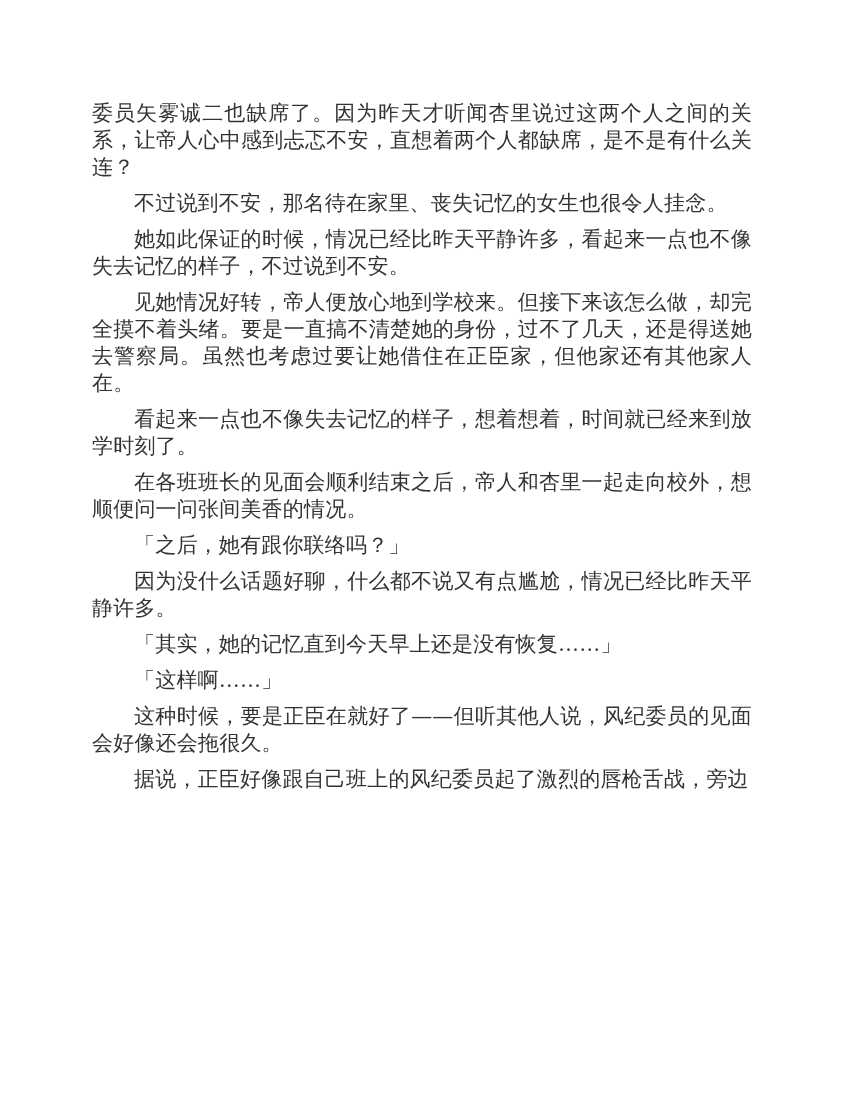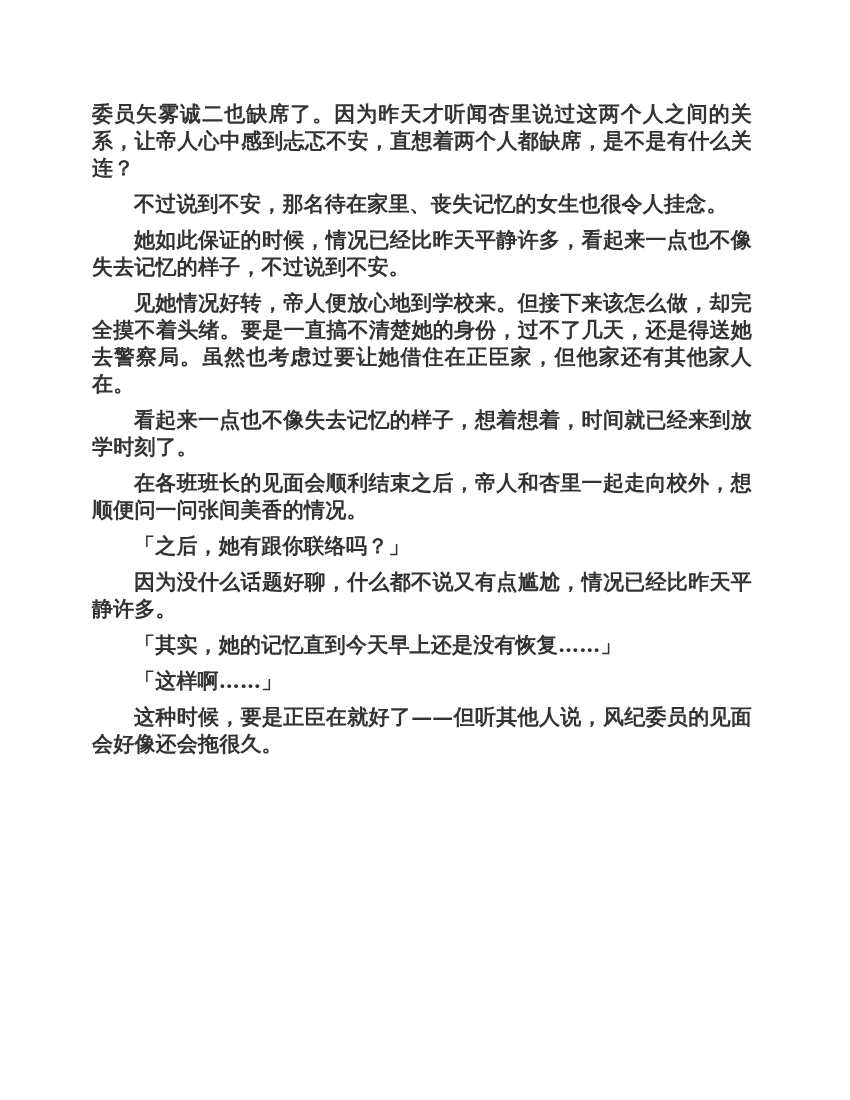--- a/index.html
+++ b/index.html
@@ -11,21 +11,20 @@
     width: 850px;
     height: 1100px;
     font-family: "DejaVu Serif", "Liberation Serif", serif;
   }
   .page {
     position: relative;
     width: 850px;
     height: 1100px;
     background: #ffffff;
     overflow: hidden;
-    font-weight: bold;
   }
   .text-block {
     position: absolute;
     left: 92px;
     top: 100px;
     width: 660px;
     font-size: 21px;
     line-height: 27px;
     text-align: justify;
     letter-spacing: 0.2px;
@@ -48,14 +47,15 @@
       <p class="para">不过说到不安，那名待在家里、丧失记忆的女生也很令人挂念。</p>
       <p class="para">她如此保证的时候，情况已经比昨天平静许多，看起来一点也不像失去记忆的样子，不过说到不安。</p>
       <p class="para">见她情况好转，帝人便放心地到学校来。但接下来该怎么做，却完全摸不着头绪。要是一直搞不清楚她的身份，过不了几天，还是得送她去警察局。虽然也考虑过要让她借住在正臣家，但他家还有其他家人在。</p>
       <p class="para">看起来一点也不像失去记忆的样子，想着想着，时间就已经来到放学时刻了。</p>
       <p class="para">在各班班长的见面会顺利结束之后，帝人和杏里一起走向校外，想顺便问一问张间美香的情况。</p>
       <p class="para">「之后，她有跟你联络吗？」</p>
       <p class="para">因为没什么话题好聊，什么都不说又有点尴尬，情况已经比昨天平静许多。</p>
       <p class="para">「其实，她的记忆直到今天早上还是没有恢复……」</p>
       <p class="para">「这样啊……」</p>
       <p class="para">这种时候，要是正臣在就好了——但听其他人说，风纪委员的见面会好像还会拖很久。</p>
+      <p class="para">据说，正臣好像跟自己班上的风纪委员起了激烈的唇枪舌战，旁边</p>
     </div>
 </div>
 
 </body></html>

